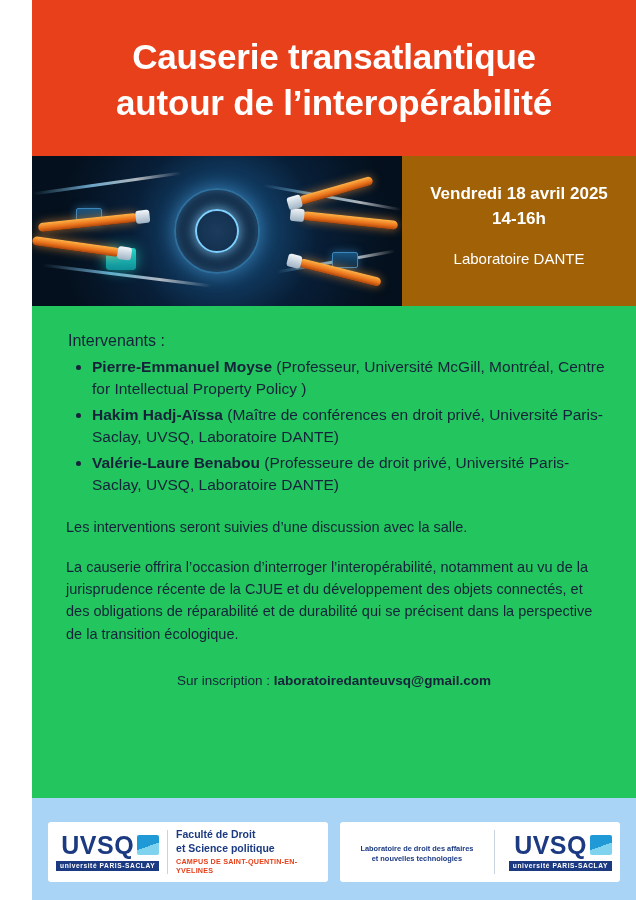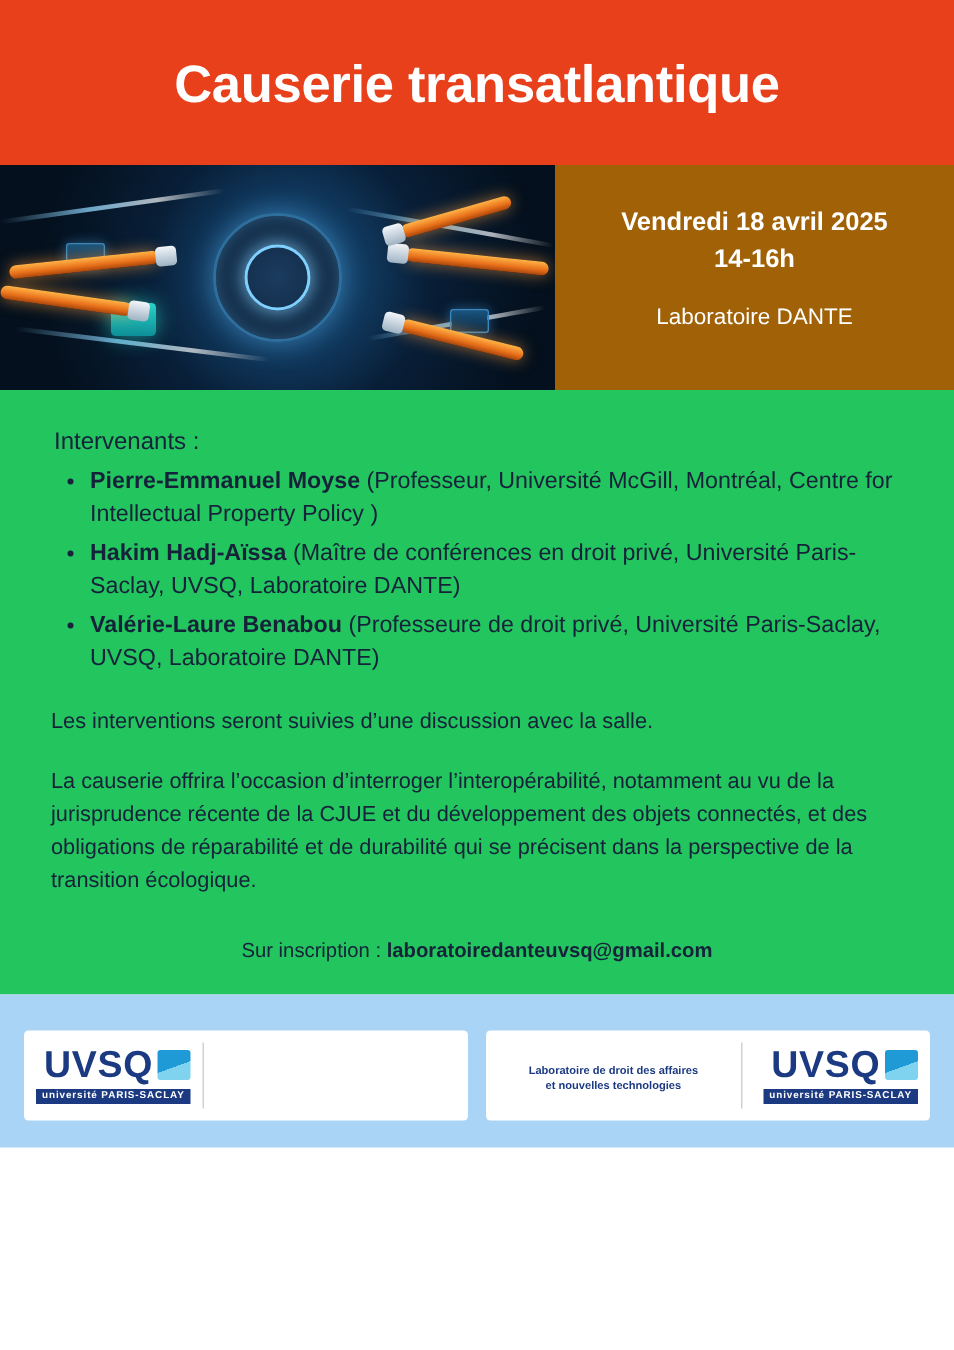--- a/index.html
+++ b/index.html
@@ -7,24 +7,25 @@
   body {
     width: 636px;
     height: 900px;
     background: #ffffff;
     font-family: "Liberation Sans", sans-serif;
     overflow: hidden;
   }
   .poster {
     position: relative;
     width: 636px;
-    height: 765px;
+    height: 900px;
     background: #ffffff;
     display: flex;
     flex-direction: column;
+    padding-left: 32px;
   }
 
   
   .header {
     background: #e8401a;
     padding: 34px 30px 30px 30px;
     text-align: center;
   }
   .header h1 {
     margin: 0;
@@ -262,20 +263,21 @@
   }
 </style>
 </head>
 <body>
 
 <div class="poster">
 
   <div class="header">
     <h1>
       <span class="line">Causerie transatlantique</span>
+      <span class="line">autour de l’interopérabilité</span>
     </h1>
   </div>
 
   <div class="band">
     <div class="band-image">
       <div class="bgglow"></div>
       <div class="streak" style="left:0;top:26px;width:150px;transform:rotate(-8deg);"></div>
       <div class="streak" style="left:10px;top:118px;width:170px;transform:rotate(7deg);"></div>
       <div class="streak" style="right:0;top:40px;width:140px;transform:rotate(10deg);"></div>
       <div class="streak" style="right:6px;top:104px;width:120px;transform:rotate(-10deg);"></div>
@@ -324,20 +326,25 @@
 
     <div class="logo-box">
       <div class="uvsq-mark">
         <div class="uvsq-top">
           <span class="uvsq-word">UVSQ</span>
           <span class="uvsq-badge"></span>
         </div>
         <span class="uvsq-sub">université PARIS-SACLAY</span>
       </div>
       <div class="logo-div"></div>
+      <div class="fac-text">
+        <span>Faculté de Droit</span><br>
+        <span>et Science politique</span>
+        <span class="campus">CAMPUS DE SAINT-QUENTIN-EN-YVELINES</span>
+      </div>
     </div>
 
     <div class="logo-box">
       <div class="dante-wrap">
         <div class="dante-sub">
           <span>Laboratoire de droit des affaires</span><br>
           <span>et nouvelles technologies</span>
         </div>
       </div>
       <div class="logo-div"></div>

